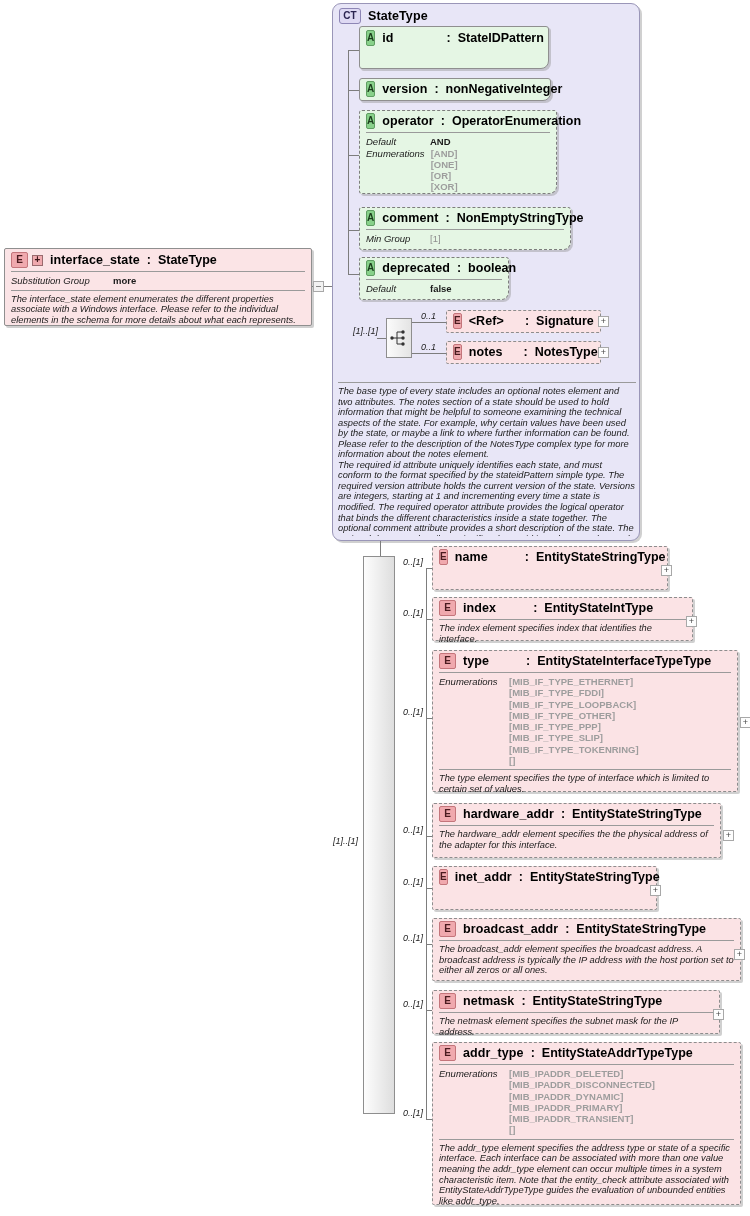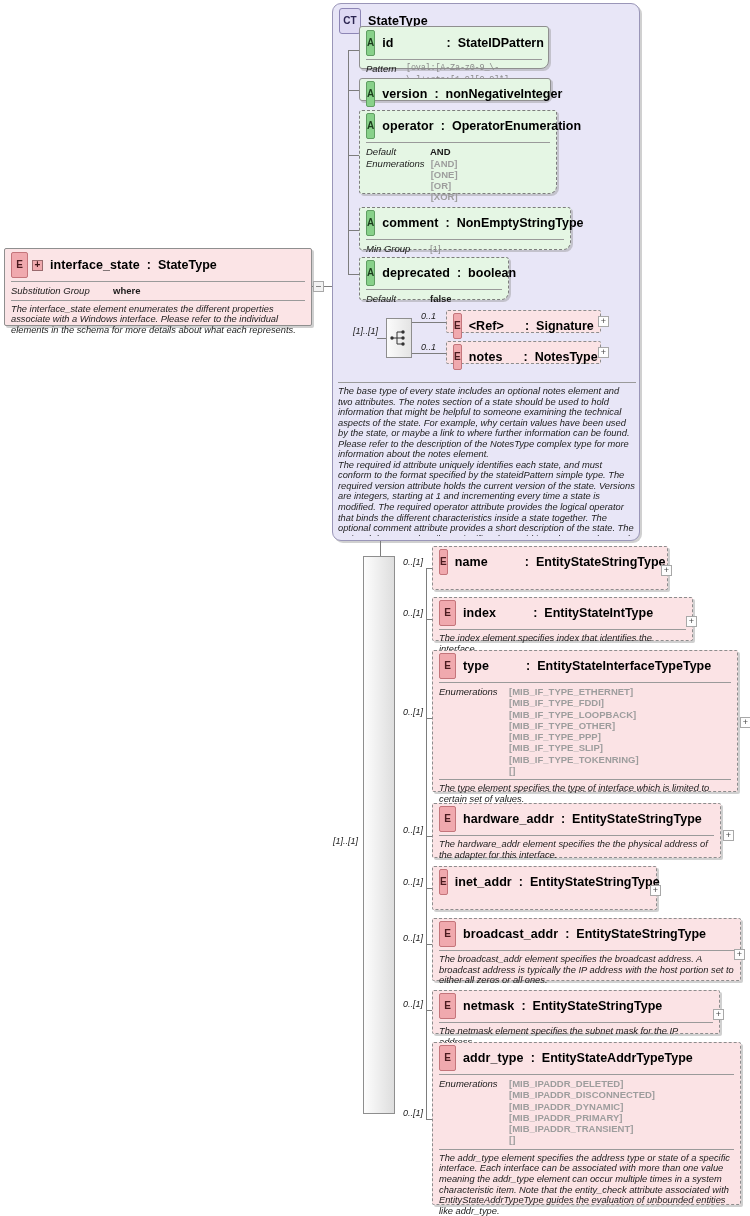--- a/index.html
+++ b/index.html
@@ -13,21 +13,21 @@
 
   
   .box{position:absolute;box-sizing:border-box;}
   .title-row{display:flex;align-items:center;gap:7px;padding:3px 8px 3px 6px;white-space:nowrap;}
   .tname{font-weight:bold;font-size:12.5px;letter-spacing:.1px;}
   .ttype{font-weight:bold;font-size:12.5px;}
 
   
   .badge{
     display:inline-flex;align-items:center;justify-content:center;
-    width:17px;height:26px;border:1px solid #8a8a8a;border-radius:2px;
+    width:17px;height:16px;border:1px solid #8a8a8a;border-radius:2px;
     font-size:10px;font-weight:bold;line-height:1;
     box-sizing:border-box;
   }
   .badge-A{background:#88d18a;border-color:#5f9e62;color:#1b3d1c;}
   .badge-E{background:#f0a9ae;border-color:#c4757b;color:#4a1b1f;}
   .badge-CT{background:#ded9f3;border-color:#8d86b5;color:#2b2450;width:22px;border-radius:3px;}
 
   .plusmark{
     display:inline-flex;align-items:center;justify-content:center;
     width:11px;height:11px;border:1px solid #9a6a6e;background:#f0a9ae;
@@ -88,21 +88,21 @@
   <div class="title-row">
     <span class="badge badge-E">E</span>
     <span class="plusmark">+</span>
     <span class="tname">interface_state</span>
     <span class="ttype">:</span>
     <span class="ttype">StateType</span>
   </div>
   <div class="facets">
     <div class="facet">
       <span class="fkey" style="min-width:96px;">Substitution Group</span>
-      <span class="fval">where</span>
+      <span class="fval">more</span>
     </div>
   </div>
   <div class="doc">The interface_state element enumerates the different properties associate with a Windows interface. Please refer to the individual elements in the schema for more details about what each represents.</div>
 </div>
 
 <div class="ln lnh" style="left:312px;top:286px;width:8px;"></div>
 <div class="collapser" style="left:313px;top:281px;">–</div>
 <div class="ln lnh" style="left:324px;top:286px;width:8px;"></div>
 
 <div class="box ct shadow" style="left:332px;top:3px;width:308px;height:538px;">
@@ -114,26 +114,20 @@
 
 <div class="ln lnv" style="left:348px;top:50px;height:224px;"></div>
 
 <div class="ln lnh" style="left:348px;top:50px;width:12px;"></div>
 <div class="box attr shadow" style="left:359px;top:26px;width:190px;height:43px;">
   <div class="title-row">
     <span class="badge badge-A">A</span>
     <span class="tname">id</span>
     <span class="ttype" style="margin-left:46px;">:</span>
     <span class="ttype">StateIDPattern</span>
-  </div>
-  <div class="facets">
-    <div class="facet">
-      <span class="fkey" style="min-width:34px;">Pattern</span>
-      <span class="fval mono">[oval:[A-Za-z0-9_\-\.]+:ste:[1-9][0-9]*]</span>
-    </div>
   </div>
 </div>
 
 <div class="ln lnh" style="left:348px;top:90px;width:12px;"></div>
 <div class="box attr shadow" style="left:359px;top:78px;width:192px;height:23px;">
   <div class="title-row" style="padding-top:2px;">
     <span class="badge badge-A">A</span>
     <span class="tname">version</span>
     <span class="ttype">:</span>
     <span class="ttype">nonNegativeInteger</span>

